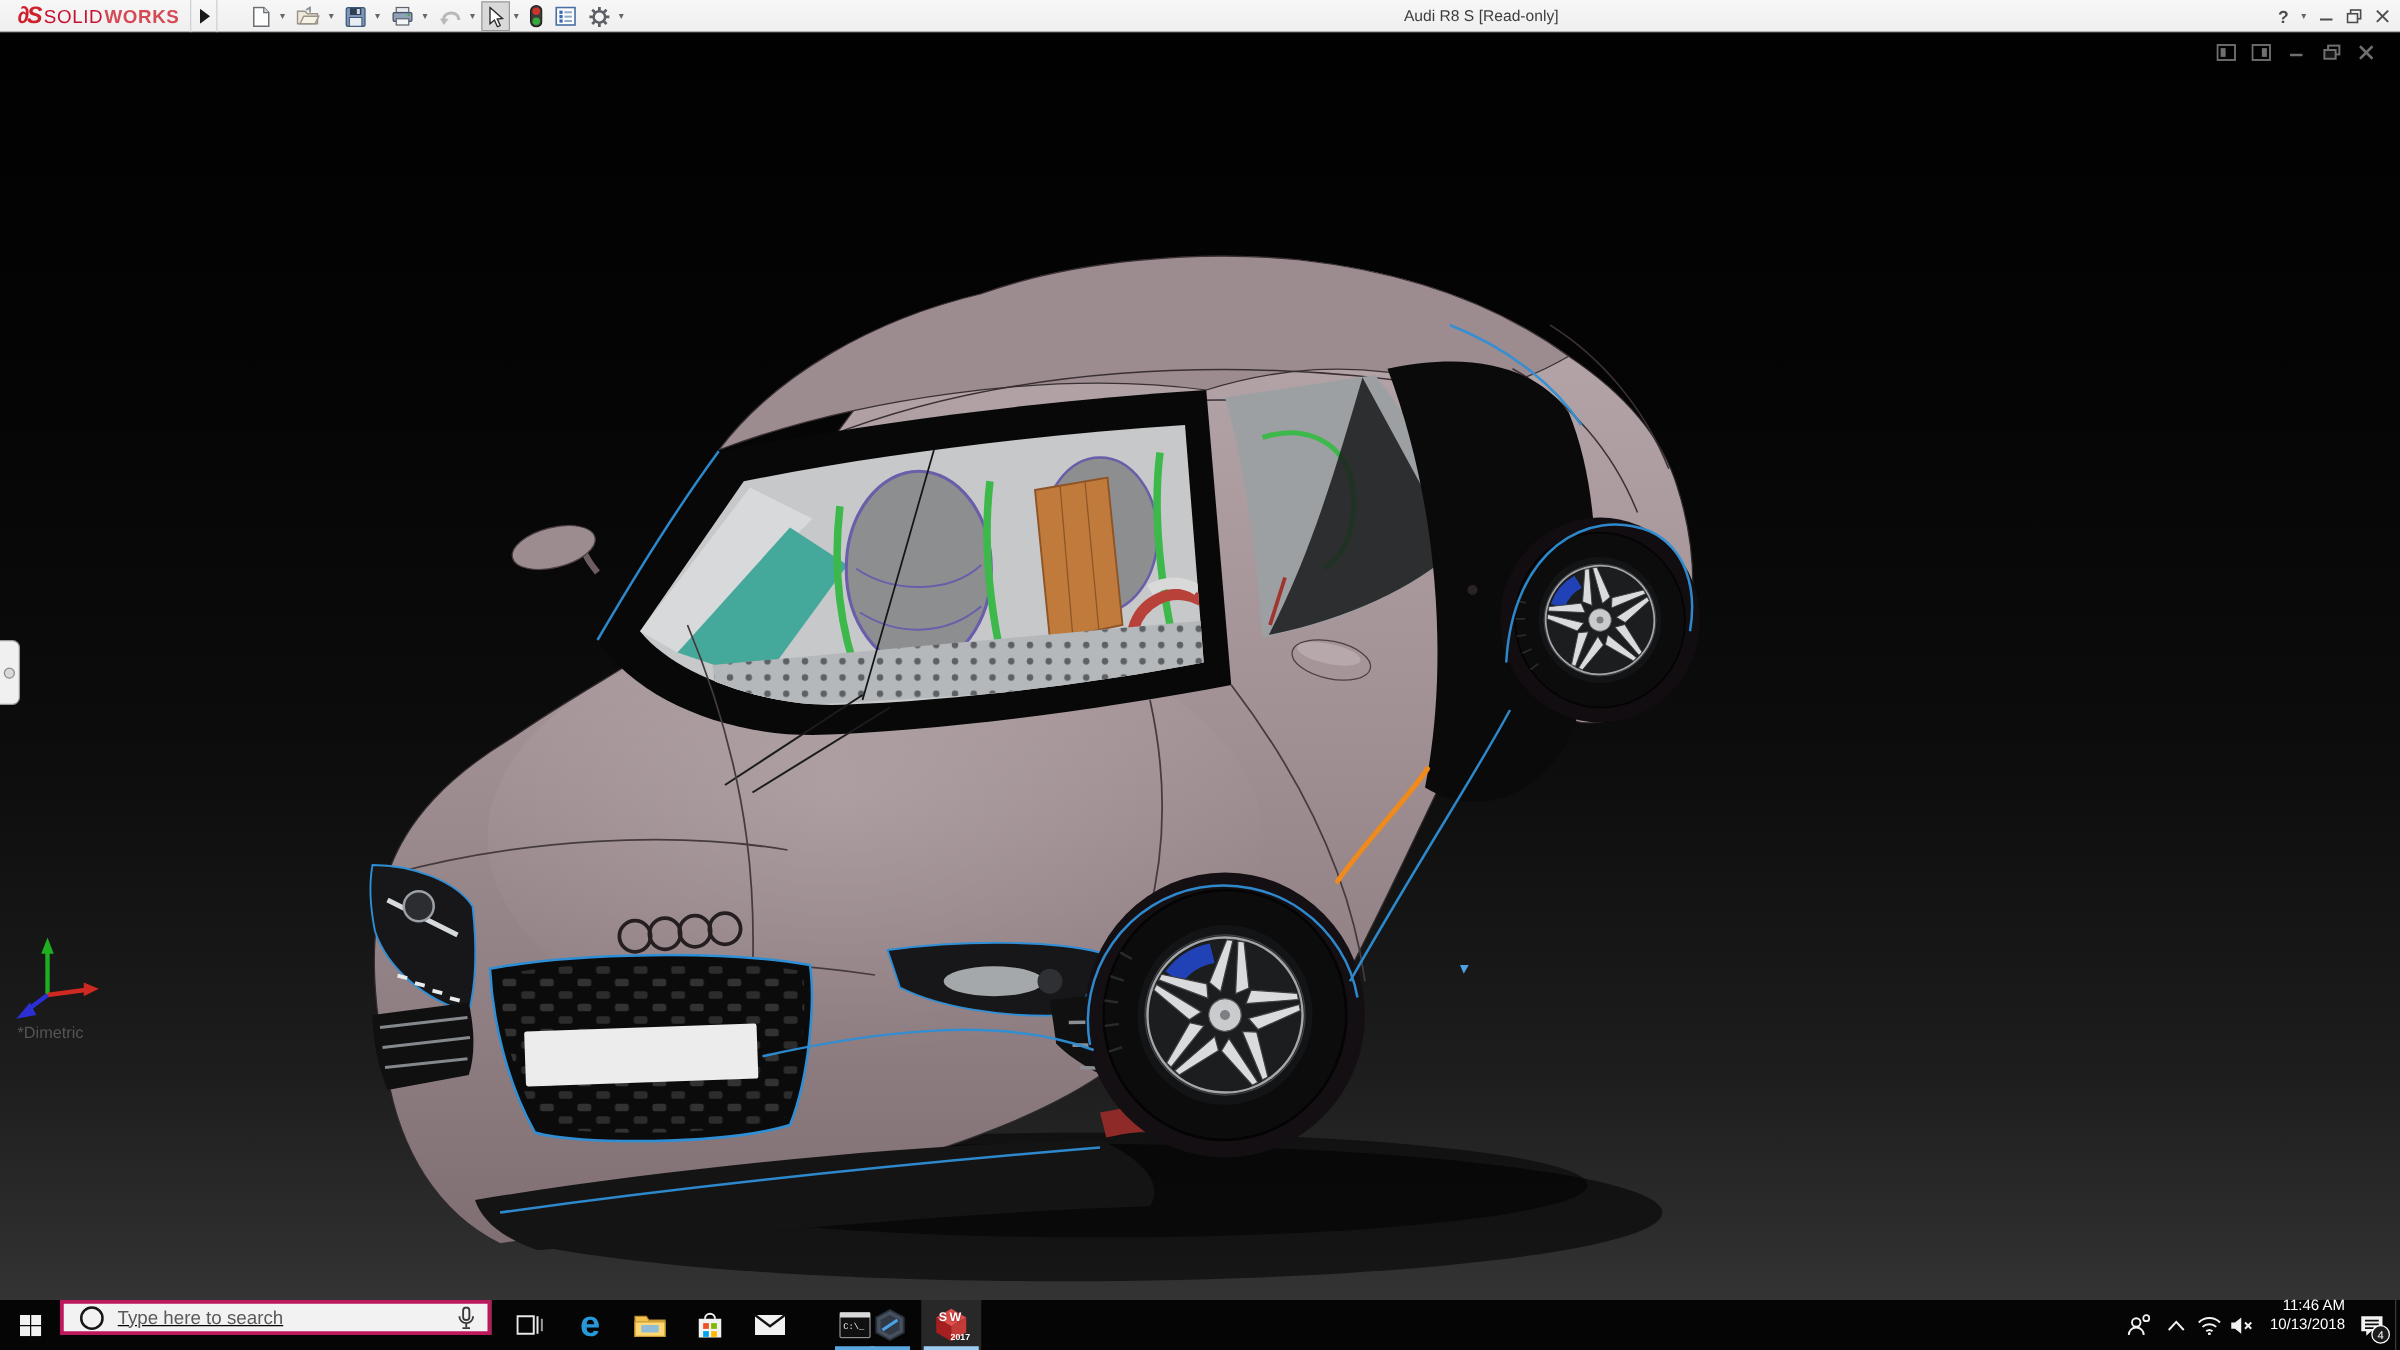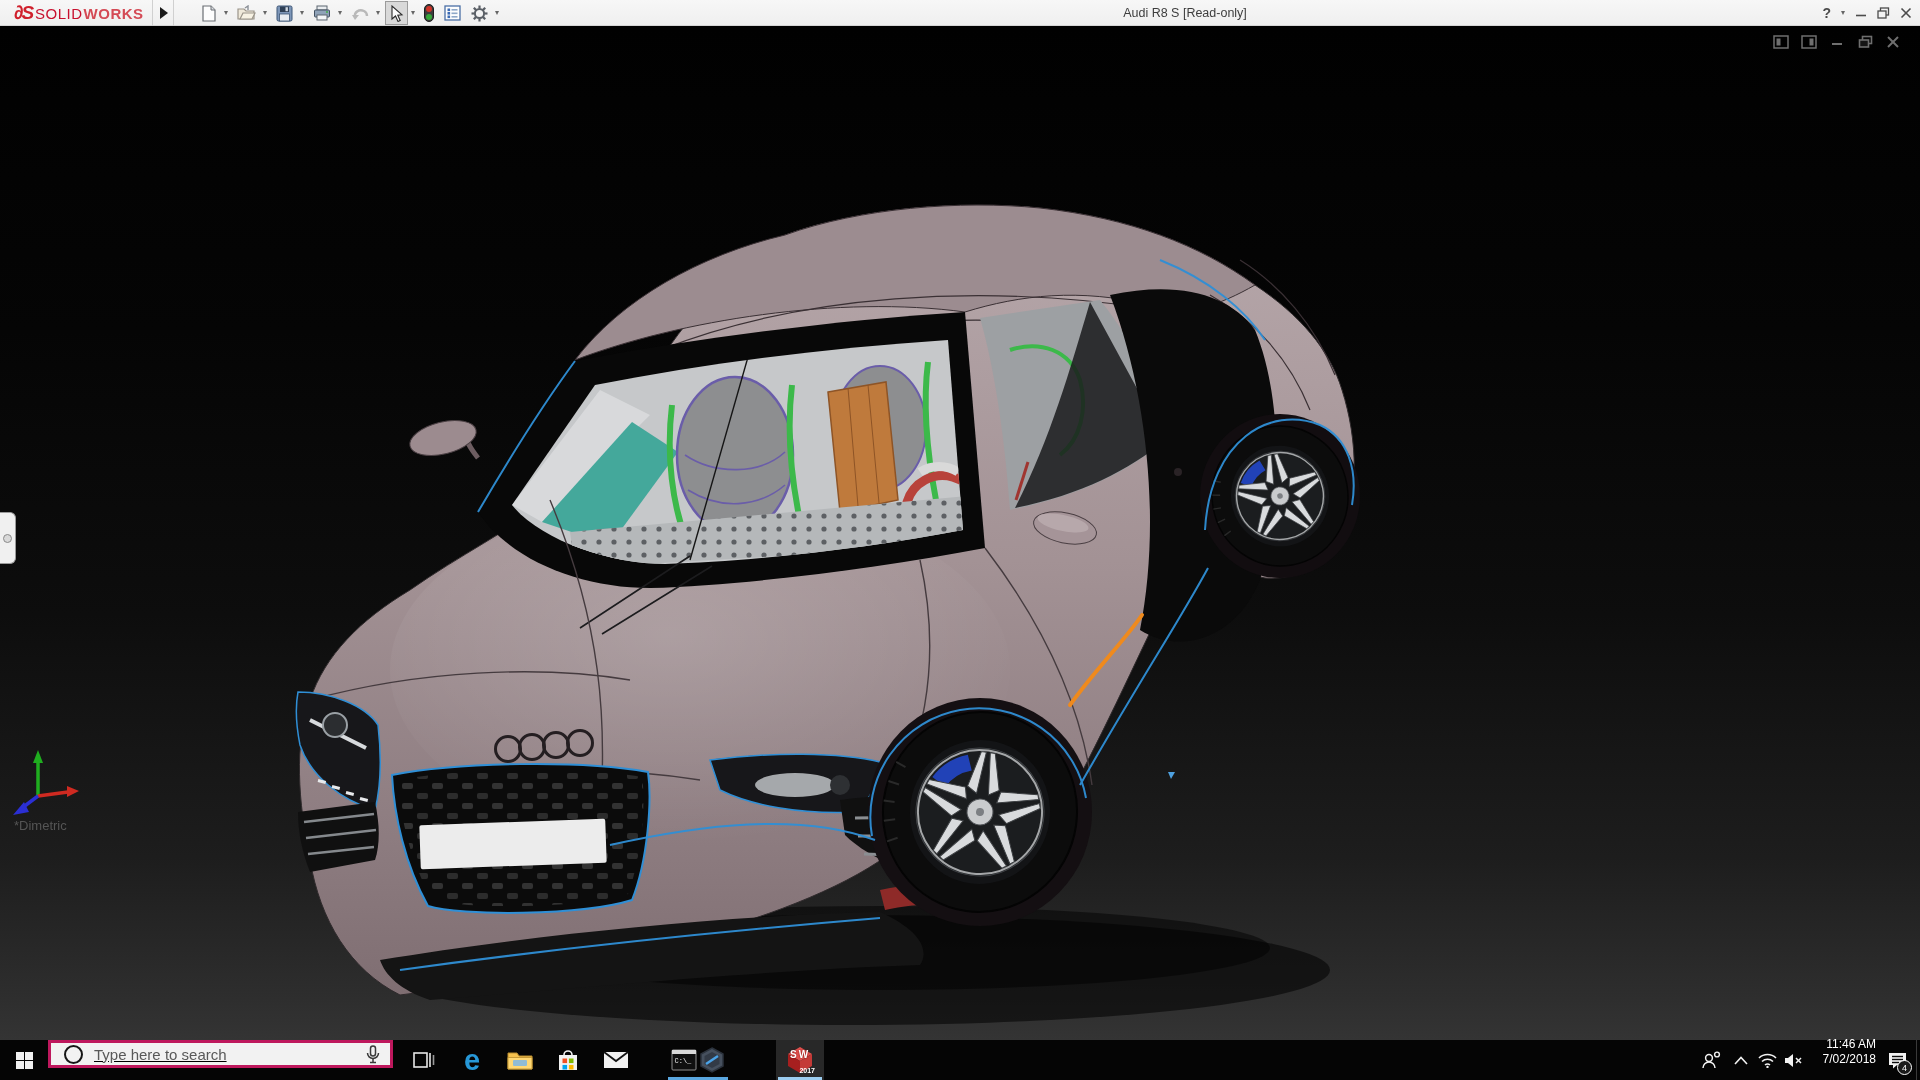--- a/index.html
+++ b/index.html
@@ -490,21 +490,21 @@
       <span class="runline"></span>
     </div>
     <div class="app-slot" style="left:688px">
       <svg width="26" height="26">
         <polygon points="13,1 24,7 24,19 13,25 2,19 2,7" fill="#46505e" stroke="#2b323c" stroke-width="1.5"></polygon>
         <polygon points="13,5 20.5,9 20.5,17 13,21 5.5,17 5.5,9" fill="#323a46"></polygon>
         <line x1="7" y1="17" x2="19" y2="9" stroke="#4aa3e8" stroke-width="2.5"></line>
       </svg>
       <span class="runline"></span>
     </div>
-    <div class="app-slot active" style="left:776px">
+    <div class="app-slot active" style="left:737px">
       <span class="sw-badge">
         <svg width="28" height="28">
           <polygon points="14,1 26,8 14,15 2,8" fill="#e2524f"></polygon>
           <polygon points="2,8 14,15 14,27 2,20" fill="#a61f1f"></polygon>
           <polygon points="14,15 26,8 26,20 14,27" fill="#c43a37"></polygon>
         </svg>
         <span class="sw-top">SW</span>
         <span class="sw-year">2017</span>
       </span>
       <span class="runline pale"></span>
@@ -532,21 +532,21 @@
     </div>
     <div class="tray-icon" style="right:114px">
       <svg width="19" height="15">
         <polygon points="1,5 4,5 9,1 9,14 4,10 1,10" fill="#f2f2f2"></polygon>
         <line x1="12" y1="5" x2="17" y2="10" stroke="#f2f2f2" stroke-width="1.5"></line>
         <line x1="17" y1="5" x2="12" y2="10" stroke="#f2f2f2" stroke-width="1.5"></line>
       </svg>
     </div>
     <div class="clock">
       <span>11:46 AM</span>
-      <span>7/02/2018</span>
+      <span>10/13/2018</span>
     </div>
     <div class="action-center">
       <svg width="19" height="17">
         <path d="M1,1 h17 v12 h-9 l-4,3.5 v-3.5 h-4 z" fill="#f2f2f2"></path>
         <line x1="4" y1="4.5" x2="15" y2="4.5" stroke="#0d0d0d" stroke-width="1.4"></line>
         <line x1="4" y1="7.5" x2="15" y2="7.5" stroke="#0d0d0d" stroke-width="1.4"></line>
         <line x1="4" y1="10.5" x2="11" y2="10.5" stroke="#0d0d0d" stroke-width="1.4"></line>
       </svg>
       <span class="badge">4</span>
     </div>

